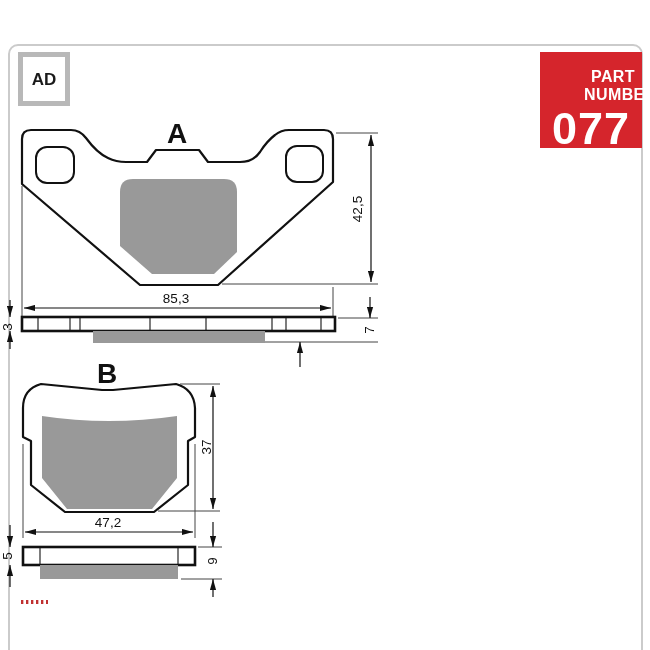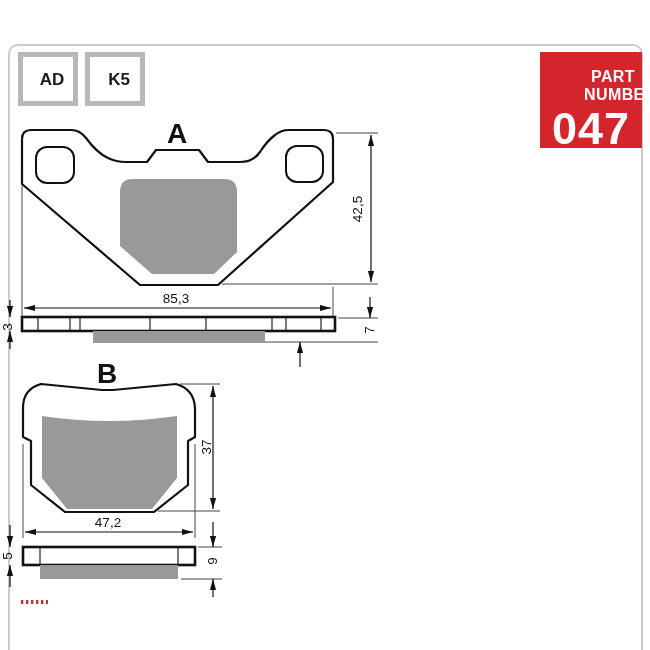--- a/index.html
+++ b/index.html
@@ -9,21 +9,20 @@
   }
   .frame{
     position:absolute;left:8px;top:44px;width:631px;height:660px;
     border:2px solid #cbcbcb;border-radius:10px;background:#fff;
   }
   .compound-row{position:absolute;left:18px;top:52px;display:flex;gap:7px;}
   .compound-box{
     width:42px;height:44px;border:5px solid #b8b8b8;background:#fff;
     display:flex;flex-direction:column;align-items:center;justify-content:center;
     color:#1a1a1a;
-    padding-left:8px;
   }
   .compound-code{font-weight:bold;font-size:17px;line-height:17px;letter-spacing:0;}
   .compound-code.small{font-size:15px;line-height:14px;}
   .compound-sub{font-weight:bold;font-size:8px;line-height:9px;letter-spacing:0;}
   .badge{
     position:absolute;left:540px;top:52px;width:102px;height:96px;
     background:#d5252c;color:#fff;text-align:center;
   }
   .badge-label{font-size:16px;font-weight:bold;letter-spacing:.4px;margin-top:16px;padding-left:44px;}
   .badge-value{font-size:45px;font-weight:bold;line-height:44px;margin-top:3px;letter-spacing:1px;}
@@ -44,28 +43,25 @@
 </style>
 </head>
 <body>
 
 <div class="frame"></div>
 
 <div class="compound-row">
   <div class="compound-box">
     <span class="compound-code">AD</span>
   </div>
-  <div class="compound-box">
-    <span class="compound-code">K5</span>
-  </div>
 </div>
 
 <div class="badge">
   <div class="badge-label">PART NUMBER</div>
-  <div class="badge-value">047</div>
+  <div class="badge-value">077</div>
 </div>
 
 <svg width="650" height="650" viewBox="0 0 650 650">
   <defs>
     <marker id="arr" orient="auto-start-reverse" markerUnits="userSpaceOnUse" markerWidth="12" markerHeight="7" refX="11" refY="3.5">
       <path d="M0,0.4 L11,3.5 L0,6.6 Z" fill="#111"></path>
     </marker>
   </defs>
 
   <text class="title" x="177" y="143" text-anchor="middle">A</text>

